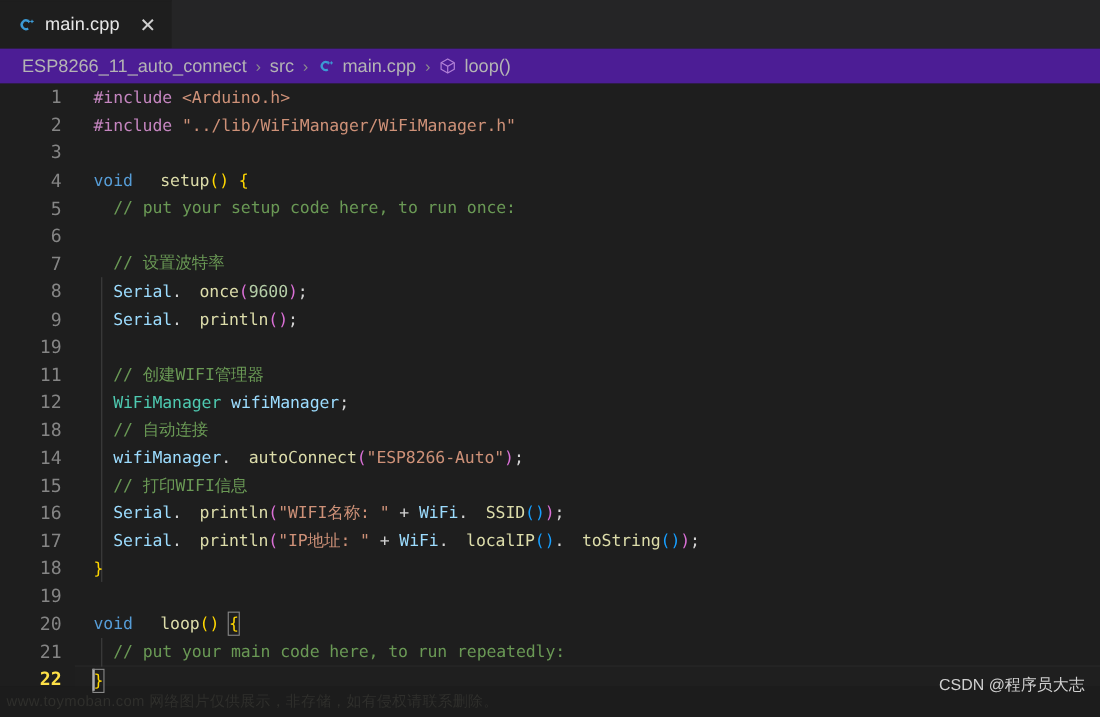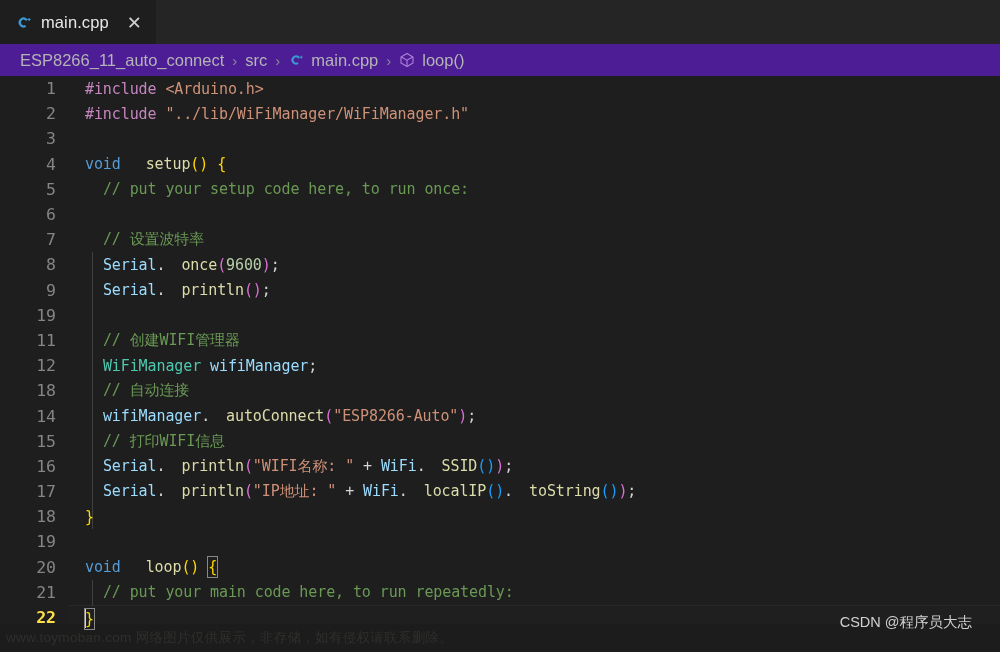--- a/index.html
+++ b/index.html
@@ -188,21 +188,21 @@
     left: 6px;
     bottom: 5px;
     font-family: "Liberation Sans", sans-serif;
     font-size: 13.5px;
     color: #2f2f2c;
     letter-spacing: .3px;
     white-space: nowrap;
   }
   .wm-right {
     position: absolute;
-    right: 28px;
+    right: 14px;
     bottom: 20px;
     font-family: "Liberation Sans", sans-serif;
     font-size: 14.5px;
     color: #d0d0d0;
     white-space: nowrap;
   }
   .bottom-strip {
     position: absolute;
     left: 0; right: 0; bottom: 0;
     height: 28px;

